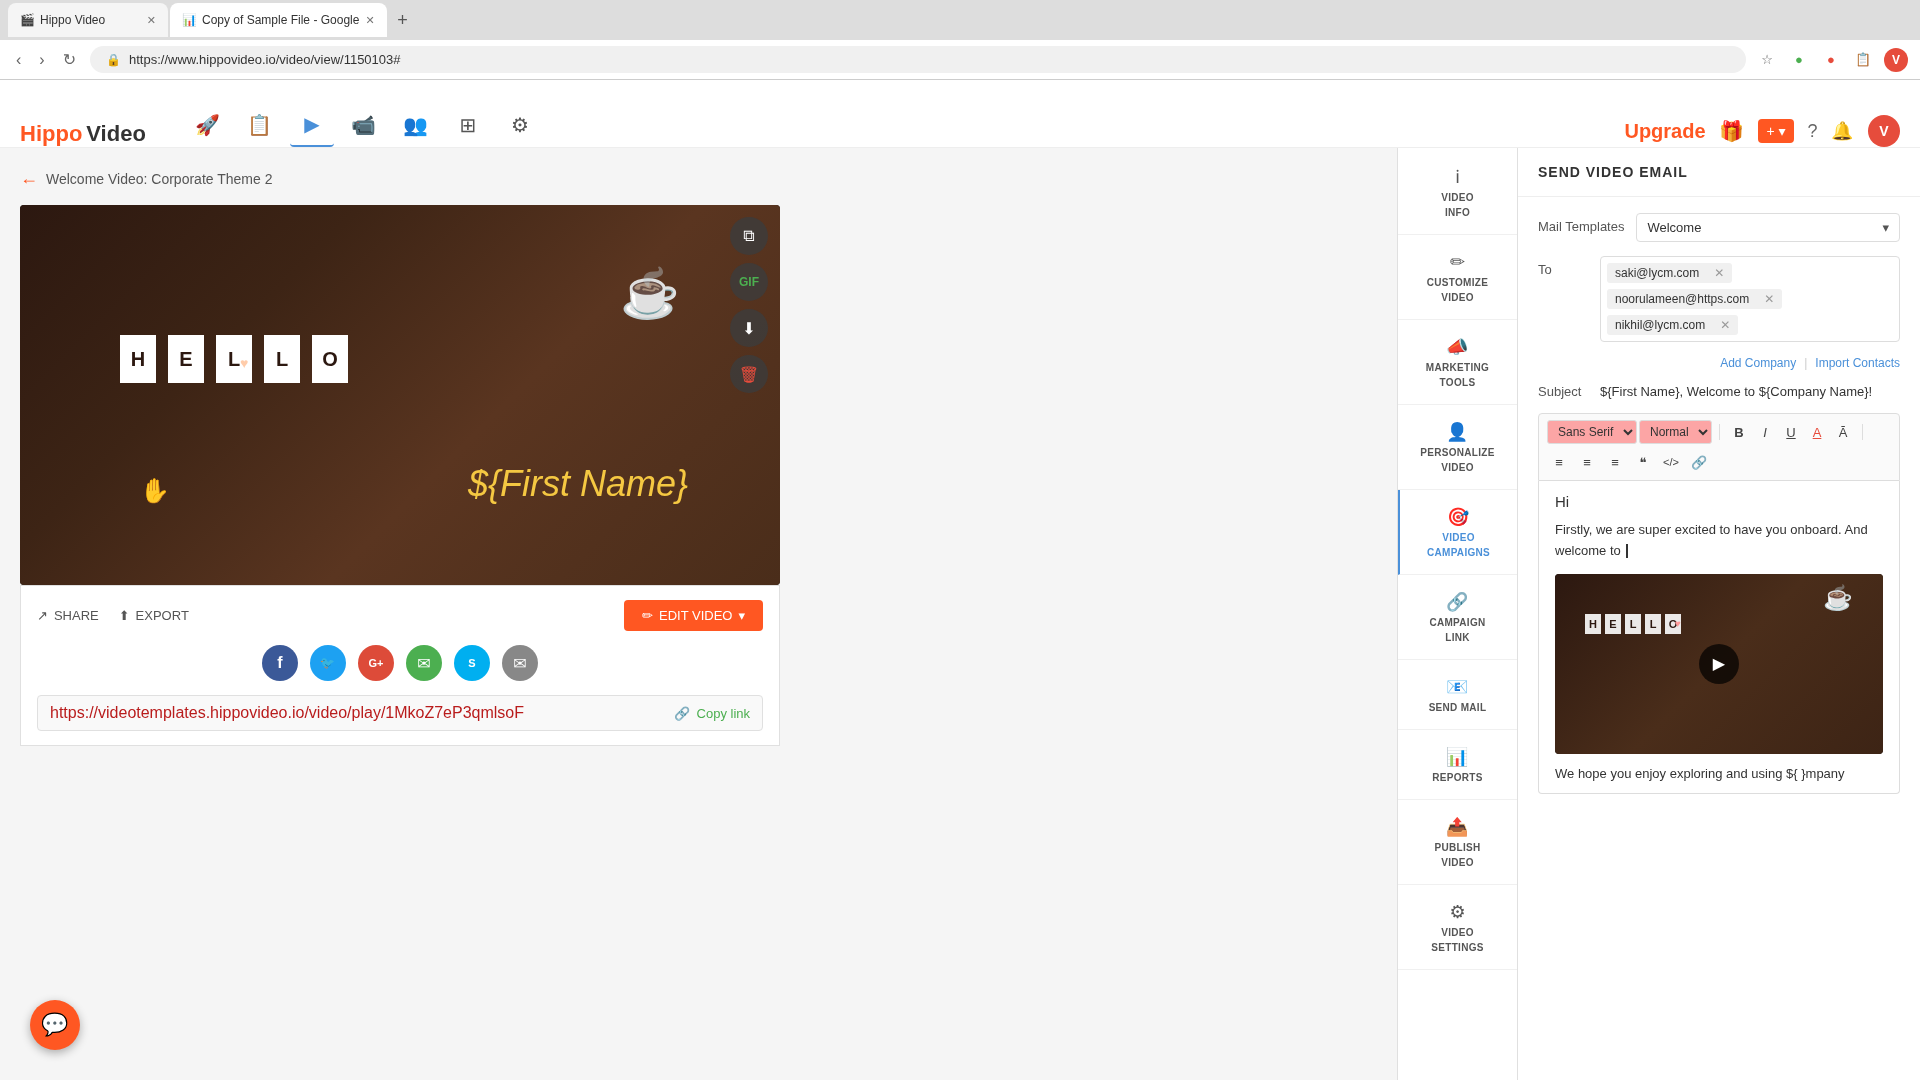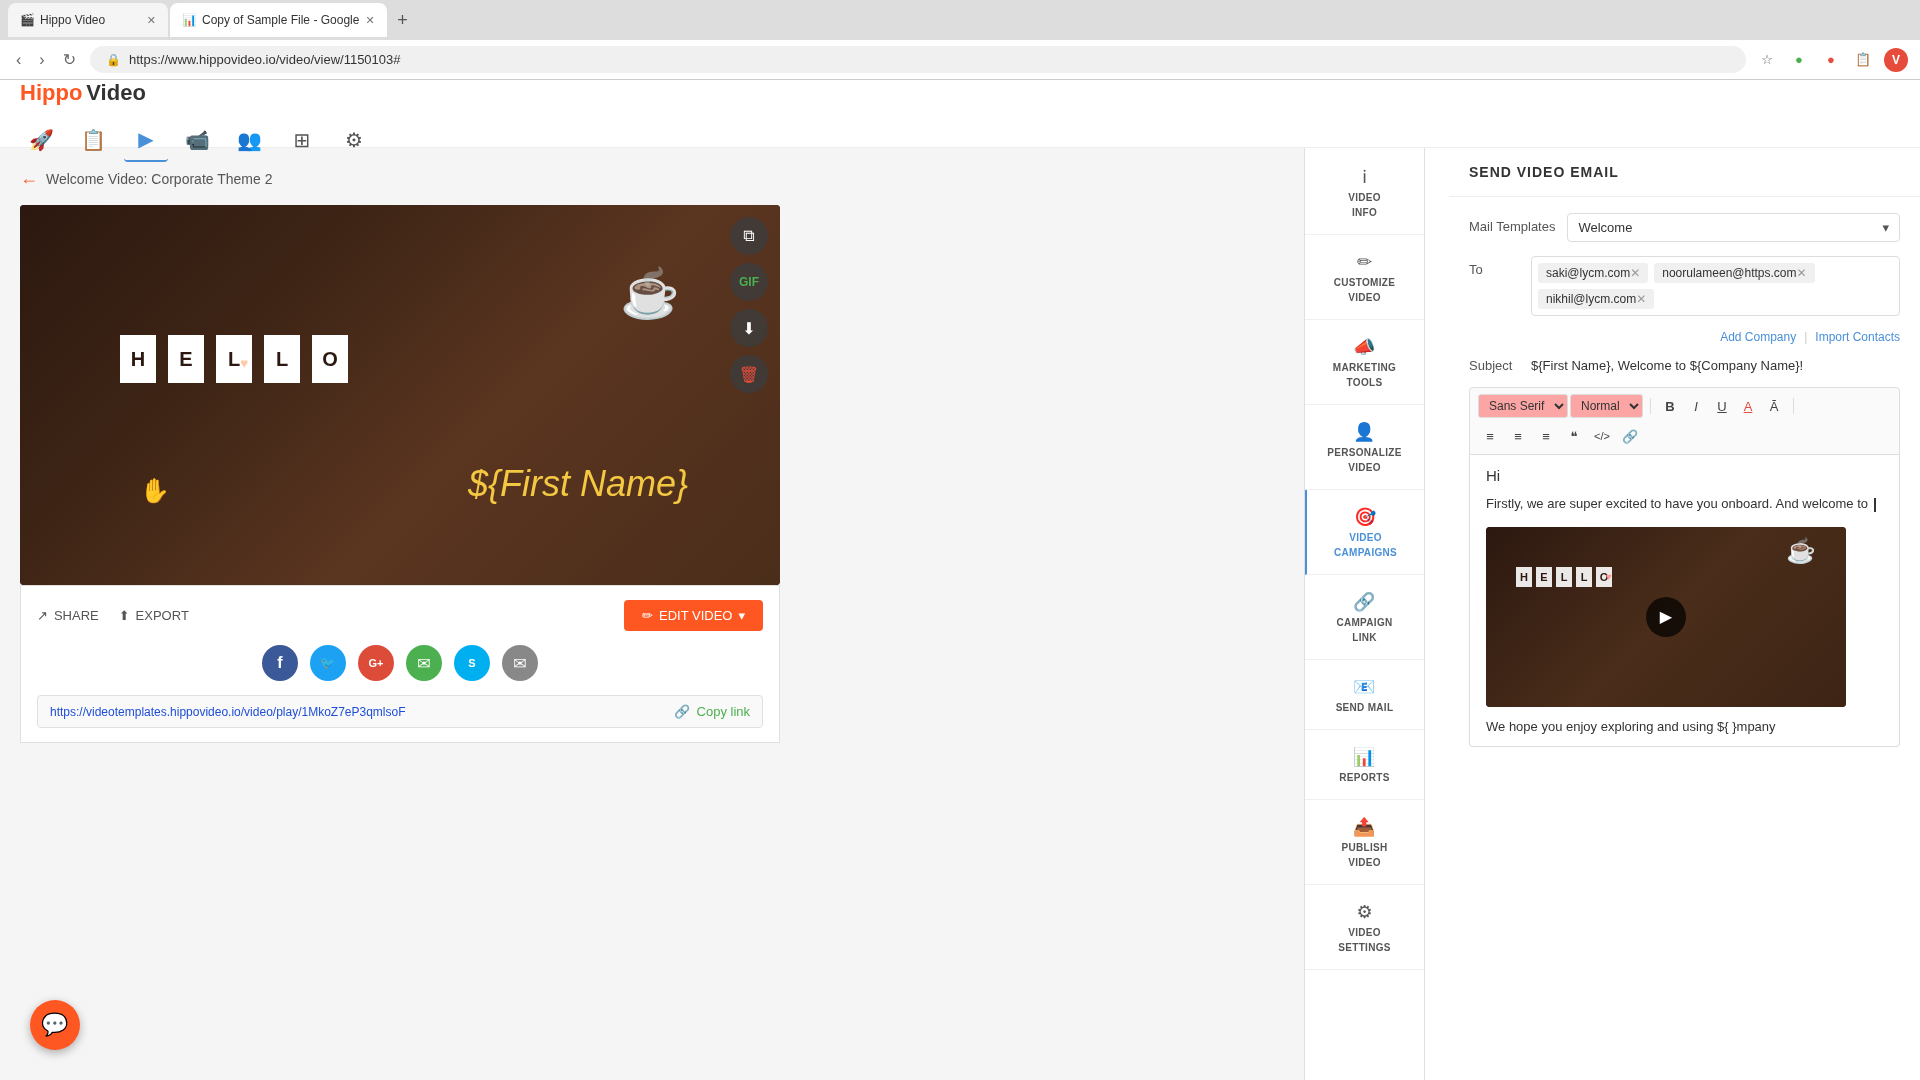--- a/index.html
+++ b/index.html
@@ -17,21 +17,21 @@
 
     .address-bar { display: flex; align-items: center; background: #fff; height: 40px; padding: 0 12px; gap: 10px; border-bottom: 1px solid #ccc; }
     .nav-btn { background: none; border: none; cursor: pointer; color: #666; font-size: 16px; padding: 4px; }
     .url-box { flex: 1; background: #f0f0f0; border-radius: 20px; padding: 6px 16px; font-size: 13px; color: #333; display: flex; align-items: center; gap: 8px; }
     .url-lock { color: #555; font-size: 12px; }
     .addr-right { display: flex; align-items: center; gap: 10px; }
     .addr-icon { width: 22px; height: 22px; border-radius: 50%; display: flex; align-items: center; justify-content: center; font-size: 13px; color: #666; cursor: pointer; }
     .addr-avatar { width: 24px; height: 24px; border-radius: 50%; background: #e64c3c; color: #fff; display: flex; align-items: center; justify-content: center; font-size: 12px; font-weight: bold; }
 
     
-    .app-nav { background: #fff; height: 68px; display: flex; align-items: flex-start; padding: 0 20px; border-bottom: 1px solid #eee; gap: 12px; flex-direction: column; }
+    .app-nav { background: #fff; height: 68px; display: flex; align-items: flex-end; padding: 0 20px; border-bottom: 1px solid #eee; gap: 0; }
     .logo { color: #ff5722; font-size: 22px; font-weight: bold; margin-right: 40px; display: flex; align-items: center; gap: 4px; }
     .nav-icons { display: flex; align-items: center; flex: 1; gap: 8px; }
     .nav-icon-btn { width: 44px; height: 44px; display: flex; align-items: center; justify-content: center; border-radius: 4px; cursor: pointer; color: #555; font-size: 20px; position: relative; }
     .nav-icon-btn.active { border-bottom: 2px solid #4a90d9; color: #4a90d9; }
     .nav-right { display: flex; align-items: center; gap: 14px; }
     .upgrade-btn { color: #ff5722; font-size: 20px; font-weight: 600; cursor: pointer; }
     .gift-icon { font-size: 20px; }
     .plus-btn { background: #ff5722; color: #fff; border-radius: 4px; padding: 4px 8px; font-size: 14px; cursor: pointer; }
     .nav-r-icon { color: #666; font-size: 18px; cursor: pointer; }
     .user-avatar { width: 32px; height: 32px; border-radius: 50%; background: #e64c3c; color: #fff; display: flex; align-items: center; justify-content: center; font-weight: bold; font-size: 14px; cursor: pointer; }
@@ -63,46 +63,46 @@
     .edit-video-btn { background: #ff5722; color: #fff; border: none; border-radius: 4px; padding: 8px 18px; font-size: 13px; cursor: pointer; display: flex; align-items: center; gap: 6px; margin-left: auto; }
     .social-icons { display: flex; align-items: center; gap: 12px; justify-content: center; margin-bottom: 14px; }
     .social-icon { width: 36px; height: 36px; border-radius: 50%; display: flex; align-items: center; justify-content: center; color: #fff; font-size: 16px; cursor: pointer; }
     .fb { background: #3b5998; }
     .tw { background: #1da1f2; }
     .gp { background: #dd4b39; }
     .em { background: #4CAF50; }
     .sk { background: #00aff0; }
     .mail { background: #888; }
     .link-bar { display: flex; align-items: center; background: #f9f9f9; border: 1px solid #e0e0e0; border-radius: 4px; padding: 8px 12px; gap: 12px; }
-    .link-url { flex: 1; font-size: 12px; color: #1d4ed8; overflow: hidden; text-overflow: ellipsis; white-space: nowrap; }
+    .link-url { flex: 1; font-size: 16px; color: #b91c1c; overflow: hidden; text-overflow: ellipsis; white-space: nowrap; }
     .copy-link-btn { display: flex; align-items: center; gap: 6px; color: #4CAF50; font-size: 13px; cursor: pointer; }
 
     
     .right-sidebar { width: 120px; background: #fff; border-left: 1px solid #e0e0e0; display: flex; flex-direction: column; }
     .sidebar-item { display: flex; flex-direction: column; align-items: center; justify-content: center; padding: 16px 8px; border-bottom: 1px solid #f0f0f0; cursor: pointer; color: #555; font-size: 10px; text-align: center; gap: 4px; }
     .sidebar-item.active { color: #4a90d9; border-left: 2px solid #4a90d9; }
     .sidebar-item-icon { font-size: 18px; }
     .sidebar-item-label { font-size: 10px; font-weight: 600; text-transform: uppercase; letter-spacing: 0.3px; }
 
     
-    .email-panel { width: 496px; background: #fff; border-left: 1px solid #e0e0e0; overflow-y: auto; padding-left: 24px; }
+    .email-panel { width: 403px; background: #fff; border-left: 1px solid #e0e0e0; overflow-y: auto; }
     .email-header { padding: 16px 20px; border-bottom: 1px solid #eee; }
     .email-title { font-size: 14px; font-weight: 700; color: #333; letter-spacing: 1px; }
     .email-form { padding: 16px 20px; }
 
     .form-row { display: flex; align-items: flex-start; margin-bottom: 14px; gap: 12px; }
     .form-label { font-size: 13px; color: #555; min-width: 50px; padding-top: 6px; }
     .form-control { flex: 1; }
 
     .template-select { display: flex; align-items: center; border: 1px solid #ddd; border-radius: 4px; padding: 6px 10px; background: #fff; cursor: pointer; gap: 6px; }
     .template-value { flex: 1; font-size: 13px; color: #333; }
     .template-arrow { color: #555; }
 
     .recipients { display: flex; flex-wrap: wrap; gap: 6px; border: 1px solid #ddd; border-radius: 4px; padding: 6px; min-height: 36px; flex: 1; }
-    .recipient-tag { display: flex; align-items: center; gap: 0; background: #f0f0f0; border-radius: 3px; padding: 3px 8px; font-size: 12px; }
+    .recipient-tag { display: flex; align-items: center; gap: 15px; background: #f0f0f0; border-radius: 3px; padding: 3px 8px; font-size: 12px; }
     .recipient-remove { color: #999; cursor: pointer; font-size: 12px; }
 
     .contact-actions { display: flex; justify-content: flex-end; gap: 8px; font-size: 12px; margin-bottom: 14px; }
     .add-contacts { color: #4a90d9; cursor: pointer; }
     .import-contacts { color: #4a90d9; cursor: pointer; }
     .separator { color: #ccc; }
 
     .subject-row { display: flex; align-items: center; margin-bottom: 14px; gap: 12px; }
     .subject-label { font-size: 13px; color: #555; min-width: 50px; }
     .subject-value { font-size: 13px; color: #333; flex: 1; }

